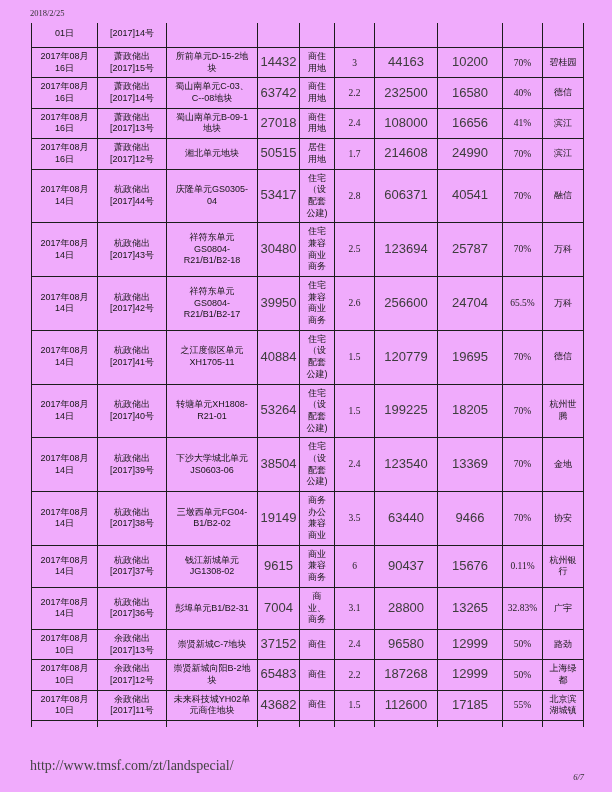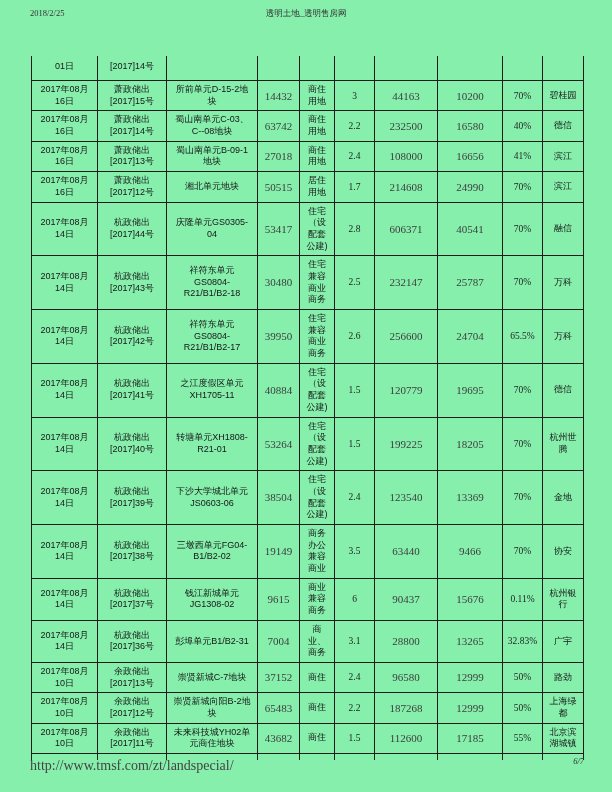--- a/index.html
+++ b/index.html
@@ -1,19 +1,19 @@
 <!DOCTYPE html>
 <html><head>
 <meta charset="utf-8">
 <style>
   html,body{margin:0;padding:0;background:#e9e9e9;}
   .page{
     position:relative;
     width:612px;height:792px;
-    background:#86efac;
+    background:#f0abfc;
     overflow:hidden;
     font-family:"Liberation Sans",sans-serif;
     color:#1a1a1a;
   }
   
   .print-header-date{
     position:absolute;top:8px;left:30px;
     font-family:"Liberation Serif",serif;
     font-size:8.5px;color:#333;
   }
@@ -22,72 +22,70 @@
     text-align:center;
     font-family:"Liberation Serif",serif;
     font-size:8.5px;color:#333;
   }
   .print-footer-url{
     position:absolute;bottom:18px;left:30px;
     font-family:"Liberation Serif",serif;
     font-size:14px;color:#444;
   }
   .print-footer-page{
-    position:absolute;bottom:26px;right:28px;
+    position:absolute;bottom:10px;right:28px;
     font-family:"Liberation Serif",serif;
     font-size:8.5px;color:#333;font-style:italic;
   }
   
   table.land-table{
     position:absolute;top:23px;left:31px;
     width:552px;
     border-collapse:collapse;
     table-layout:fixed;
-    margin-top:33px;
   }
   .land-table td{
     border:1px solid #1c1c1c;
     text-align:center;
     vertical-align:middle;
     padding:3px 1px;
     font-size:9px;
     line-height:1.3;
     white-space:pre-line;
     word-break:break-all;
     overflow:hidden;
   }
   
   col.w-date{width:66px;} col.w-doc{width:69px;} col.w-name{width:91px;}
   col.w-area{width:42px;} col.w-use{width:35px;} col.w-far{width:40px;}
   col.w-total{width:63px;} col.w-unit{width:65px;} col.w-pct{width:40px;}
   col.w-co{width:41px;}
   
   td.c-num{
-    font-family:Liberation Serif, serif;
-    font-size:11px;color:#3d3d3d;letter-spacing:0;
+    font-family:Liberation Sans, sans-serif;
+    font-size:13px;color:#3d3d3d;letter-spacing:0;
   }
   td.c-far, td.c-pct{
     font-family:"Liberation Serif",serif;
     font-size:9.5px;color:#1f1f1f;
   }
   td.c-date, td.c-doc, td.c-name, td.c-use, td.c-company{
     color:#161616;
   }
   
   tr.partial td{border-top:none;height:20px;padding-top:1px;}
   
   tr.stub td{border-bottom:none;height:6px;padding:0;}
 </style>
 </head>
 <body>
 
 <div class="page">
 
   <span class="print-header-date">2018/2/25</span>
-  <span class="print-header-title">透明土地_透明售房网</span>
 
   <table class="land-table">
     <colgroup>
       <col class="w-date">
         <col class="w-doc">
         <col class="w-name">
         <col class="w-area">
       <col class="w-use">
         <col class="w-far">
         <col class="w-total">
@@ -197,21 +195,21 @@
 [2017]43号</td>
           <td class="c-name">祥符东单元
 GS0804-
 R21/B1/B2-18</td>
           <td class="c-num">30480</td>
           <td class="c-use">住宅
 兼容
 商业
 商务</td>
           <td class="c-far">2.5</td>
-          <td class="c-num">232147</td>
+          <td class="c-num">123694</td>
           <td class="c-num">25787</td>
           <td class="c-pct">70%</td>
           <td class="c-company">万科</td>
         </tr>
         <tr>
           <td class="c-date">2017年08月
 14日</td>
           <td class="c-doc">杭政储出
 [2017]42号</td>
           <td class="c-name">祥符东单元

